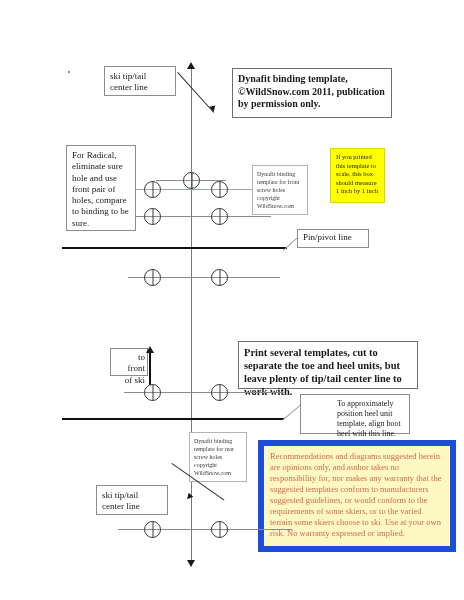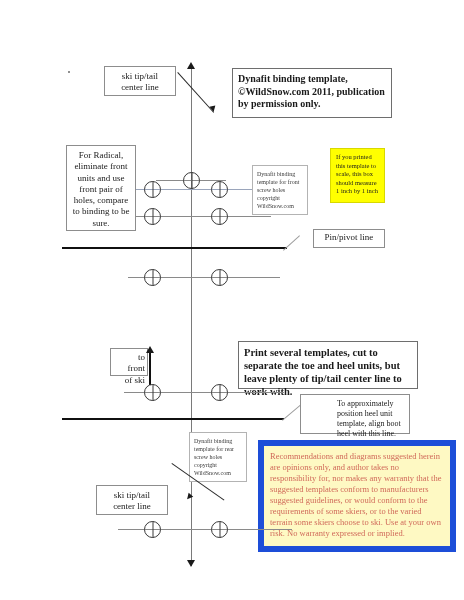--- a/index.html
+++ b/index.html
@@ -62,21 +62,21 @@
     box-sizing: border-box;
     border: 1px solid #8d8d8d;
     background: #ffffff;
     padding: 4px 5px;
     line-height: 1.25;
     color: #1a1a1a;
   }
   .box.bold { font-weight: bold; border-color: #6e6e6e; }
 
   .t10 { font-size: 10px; }
-  .t9  { font-size: 9px; text-align: center; }
+  .t9  { font-size: 9px; }
   .t8  { font-size: 8px; padding-left: 36px; }
   .t11 { font-size: 10.5px; }
 
   .yellowbox {
     position: absolute;
     box-sizing: border-box;
     background: #ffff00;
     border: 1px solid #d8d800;
     padding: 4px 5px;
     font-size: 6.5px;
@@ -168,42 +168,42 @@
 
   <div class="box bold t10" style="left:232px; top:68px; width:160px; height:50px;">
     <span>Dynafit binding template, ©WildSnow.com 2011, publication by permission only.</span>
   </div>
 
   <div class="yellowbox" style="left:330px; top:148px; width:55px; height:55px;">
     <span>If you printed this template to scale, this box should measure 1 inch by 1 inch</span>
   </div>
 
   <div class="box t9" style="left:66px; top:145px; width:70px; height:86px;">
-    <span>For Radical, eliminate front units and use front pair of holes, compare to binding to be sure.</span>
+    <span>For Radical, eliminate sure hole and use front pair of holes, compare to binding to be sure.</span>
   </div>
 
   <div class="hline" style="left:156px; top:180px; width:70px;"></div>
 
   <div class="hline bluetint" style="left:136px; top:189px; width:135px;"></div>
 
   <div class="hline" style="left:136px; top:216px; width:135px;"></div>
 
   <div class="hole" style="left:183px; top:172px;"></div>
   <div class="hole" style="left:144px; top:181px;"></div>
   <div class="hole" style="left:211px; top:181px;"></div>
   <div class="hole" style="left:144px; top:208px;"></div>
   <div class="hole" style="left:211px; top:208px;"></div>
 
   <div class="graybox" style="left:252px; top:165px; width:56px; height:50px;">
     <span>Dynafit binding template for front screw holes copyright WildSnow.com</span>
   </div>
 
   <div class="thickline" style="left:62px; top:247px; width:225px;"></div>
   <div class="leader gray" style="left:283px; top:250px; width:22px; transform: rotate(-42deg);"></div>
-  <div class="box t9" style="left:313px; top:229px; width:72px; height:19px; padding:2px 5px;">
+  <div class="box t9" style="left:297px; top:229px; width:72px; height:19px; padding:2px 5px;">
     <span>Pin/pivot line</span>
   </div>
 
   <div class="hline" style="left:128px; top:277px; width:152px;"></div>
   <div class="hole" style="left:144px; top:269px;"></div>
   <div class="hole" style="left:211px; top:269px;"></div>
 
   <div class="box t9" style="left:110px; top:348px; width:38px; height:28px; text-align:right; padding:3px 2px;">
     <div style="white-space:pre-line;">to
 front

